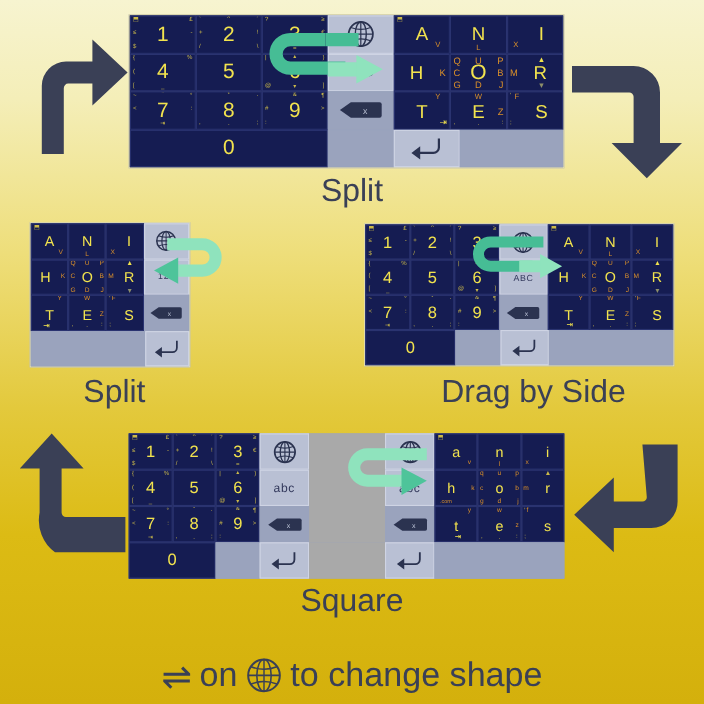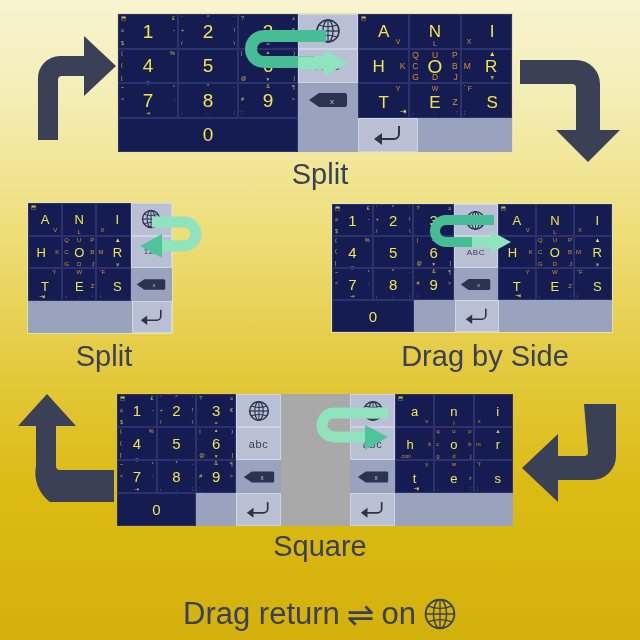--- a/index.html
+++ b/index.html
@@ -829,26 +829,26 @@
   </svg>
 </div>
 
 <div class="arrow" style="left:518px; top:402px;">
   <svg width="105" height="104" viewBox="0 0 105 104">
     <path d="M66 2 H98 V54 a24 24 0 0 1 -24 24 H40 V100 L4 66 L40 32 V54 H66 a4 4 0 0 0 4 -4 Z" fill="#3a4056"></path>
   </svg>
 </div>
 
 <div class="bottom-cap">
-  <span>Drag return</span>
   <span style="font-size:33px; line-height:1;">⇌</span>
   <span>on</span>
   <span class="gl">
     <svg width="34" height="34" viewBox="0 0 26 26">
       <circle cx="13" cy="13" r="11" fill="none" stroke="#3a4056" stroke-width="1.4"></circle>
       <ellipse cx="13" cy="13" rx="5" ry="11" fill="none" stroke="#3a4056" stroke-width="1.1"></ellipse>
       <line x1="2" y1="13" x2="24" y2="13" stroke="#3a4056" stroke-width="1.1"></line>
       <path d="M4 7 Q13 10.5 22 7" fill="none" stroke="#3a4056" stroke-width="1"></path>
       <path d="M4 19 Q13 15.5 22 19" fill="none" stroke="#3a4056" stroke-width="1"></path>
       <line x1="13" y1="2" x2="13" y2="24" stroke="#3a4056" stroke-width="1"></line>
     </svg>
   </span>
+  <span>to change shape</span>
 </div>
 
 </body></html>

